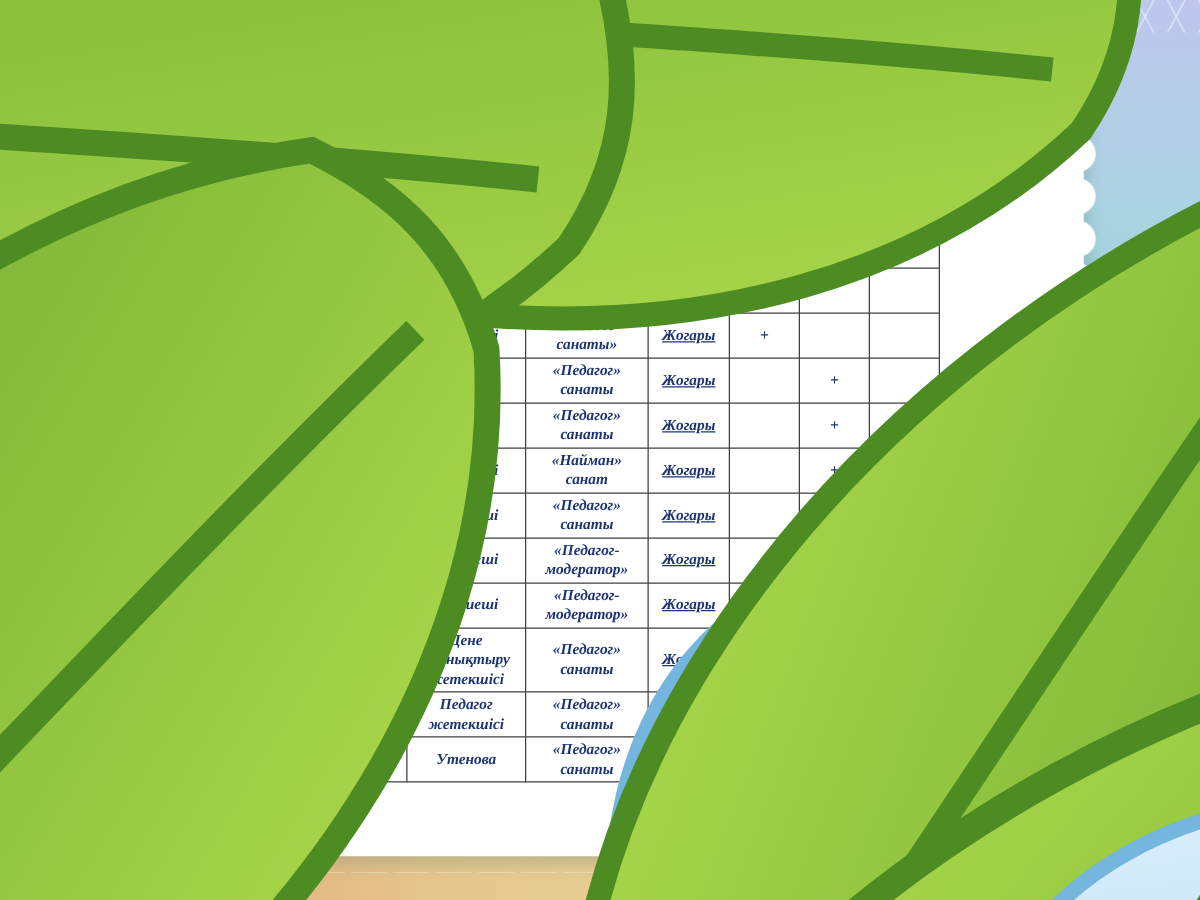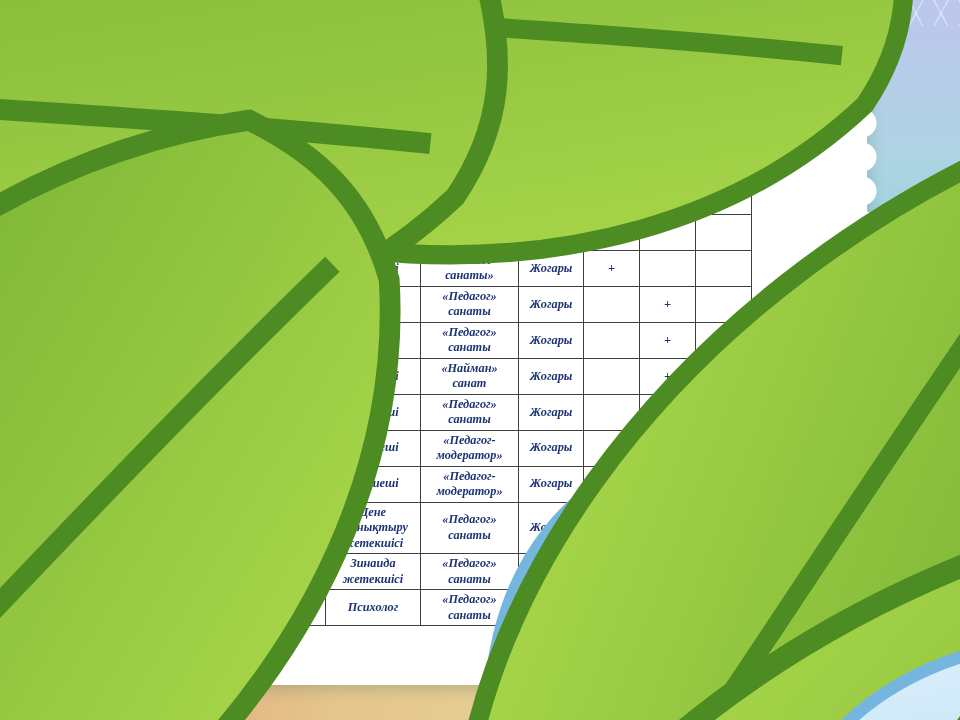--- a/index.html
+++ b/index.html
@@ -44,21 +44,21 @@
   .tbl-wrap{position:absolute;left:113px;top:98px;}
   table{border-collapse:collapse;table-layout:fixed;width:597px;}
   td,th{border:1.6px solid #3f3f3f;color:#1c3473;font-weight:bold;font-style:italic;
     font-size:12.3px;line-height:1.26;text-align:center;vertical-align:middle;
     padding:2px 2px;white-space:pre-line;overflow:hidden;}
   th{font-size:12.6px;}
   .c-num{width:30px;}
   .c-name{width:170px;}
   .c-spec{width:90px;}
   .c-cat{width:93px;}
-  .c-edu{width:60px;}
+  .c-edu{width:60px;text-decoration:underline;}
   .c-yr{width:51px;}
   th.c-num{vertical-align:bottom;text-align:left;padding-left:4px;}
   thead tr{height:44px;}
   tbody tr{height:34px;}
   tbody td.c-num{text-align:center;}
   
   .decor{position:absolute;left:0;top:0;width:960px;height:720px;pointer-events:none;}
 </style>
 </head>
 <body>
@@ -243,35 +243,35 @@
     <td class="c-edu">Жогары</td>
     <td class="c-yr"></td>
     <td class="c-yr"></td>
     <td class="c-yr"></td>
   </tr>
 
   <tr>
     <td class="c-num">12</td>
     <td class="c-name">Абаева
 Ару Алмасқызы</td>
-    <td class="c-spec">Зинаида
+    <td class="c-spec">Педагог
 жетекшісі</td>
     <td class="c-cat">«Педагог»
 санаты</td>
     <td class="c-edu">Жогары</td>
     <td class="c-yr"></td>
     <td class="c-yr"></td>
     <td class="c-yr"></td>
   </tr>
 
   <tr>
     <td class="c-num">13</td>
     <td class="c-name">Хайруллина
 Зейнеп Дулатовна</td>
-    <td class="c-spec">Психолог</td>
+    <td class="c-spec">Утенова</td>
     <td class="c-cat">«Педагог»
 санаты</td>
     <td class="c-edu">Жогары</td>
     <td class="c-yr"></td>
     <td class="c-yr"></td>
     <td class="c-yr">+</td>
   </tr>
 </tbody>
   </table>
 </div>

